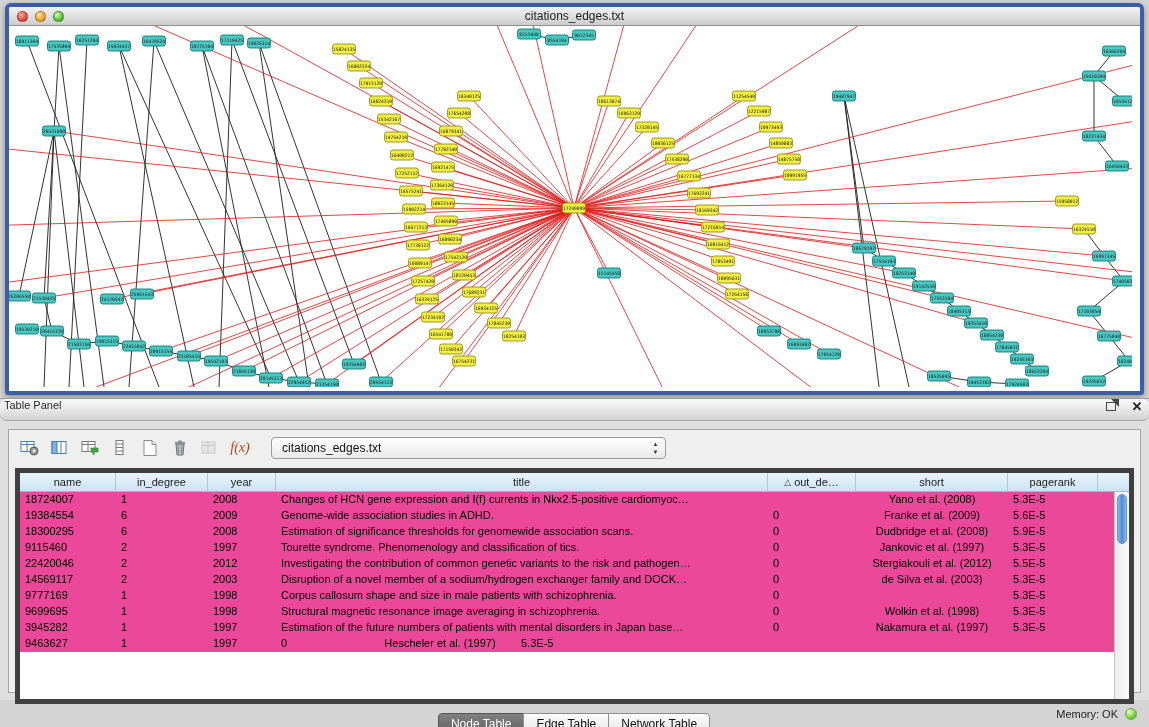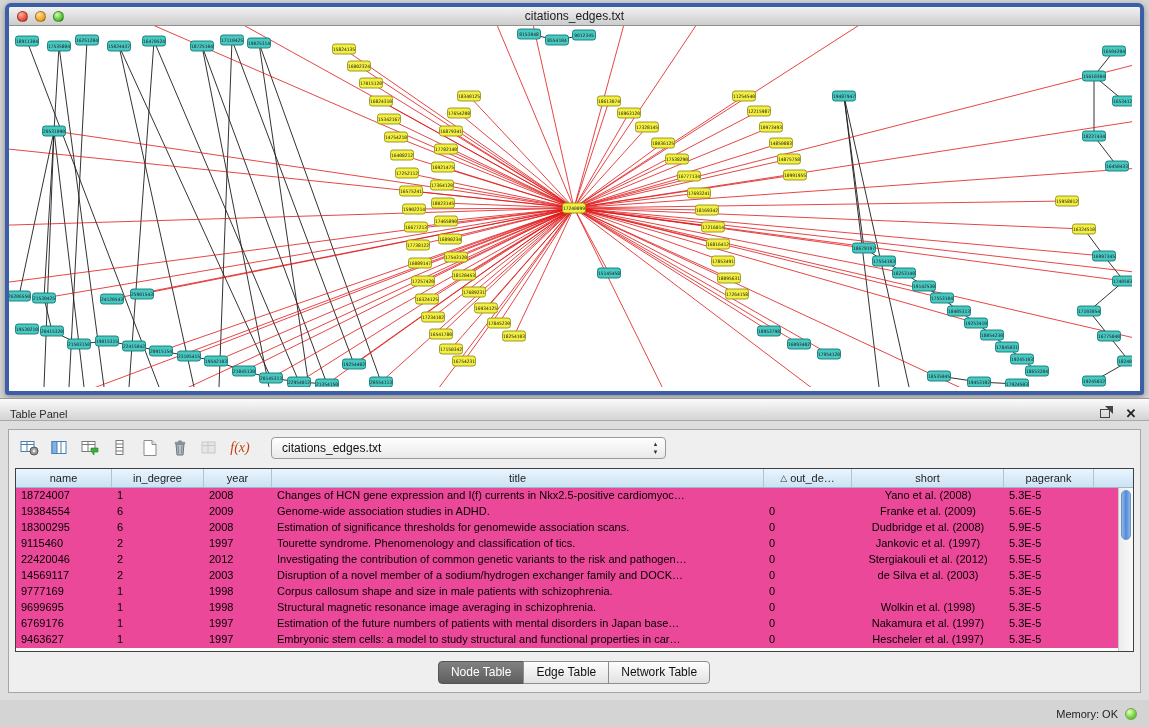--- a/index.html
+++ b/index.html
@@ -32,23 +32,24 @@
   .light.green  { background:radial-gradient(circle at 35% 30%, #d7f8b0, #57c636 60%, #3a8f1f); }
   .net-canvas { position:relative; width:100%; height:361px; background:#ffffff; }
   .net-canvas svg { display:block; }
 
   
   #table-panel {
     position:absolute; left:0; top:398px; width:1149px; height:302px;
     background:#dedede; border-top:1px solid #9a9a9a;
   }
   .panel-header {
-    height:22px; display:flex; align-items:flex-end; padding:0 10px;
+    height:22px; display:flex; align-items:flex-start; padding:0 4px;
     background:linear-gradient(#fbfbfb,#d3d3d3);
     border-bottom:1px solid #a8a8a8;
+    border-radius:7px;
   }
   .panel-title { font-size:11px; color:#2a2a2a; }
   .panel-header .spacer { flex:1; }
   .hdr-icon {
     width:16px; height:14px; margin-left:10px; cursor:default;
     display:flex; align-items:center; justify-content:center;
   }
   .float-glyph { width:10px; height:9px; border:1.5px solid #444; position:relative; }
   .float-glyph::after { content:""; position:absolute; right:-4px; top:-4px;
     border-left:4px solid transparent; border-bottom:4px solid transparent; border-top:4px solid #444; border-right:4px solid #444; }
@@ -70,22 +71,22 @@
     background:linear-gradient(#ffffff,#e9e9e9);
     font-size:12px; color:#111; line-height:20px; padding-left:10px;
   }
   .combo-arrows {
     position:absolute; right:4px; top:2px; width:11px; text-align:center;
     font-size:6px; line-height:8px; color:#333;
   }
 
   
   .grid {
-    position:relative; margin:2px 6px 0 6px; height:184px;
-    background:#fff; border:1px solid #404040; overflow:hidden;
+    position:relative; margin:2px 6px 0 6px; height:236px;
+    background:#fff; border:5px solid #404040; overflow:hidden;
   }
   .thead { display:flex; height:19px;
     background:linear-gradient(#eaf5fd,#cbe3f4);
     border-bottom:1px solid #9db9cd; }
   .th {
     border-right:1px solid #abc5d9; font-size:11px; color:#1d1d1d;
     display:flex; align-items:center; justify-content:center;
     white-space:nowrap; overflow:hidden;
   }
   .sort-tri { font-size:9px; margin-right:3px; color:#333; }
@@ -932,33 +933,32 @@
           <div class="tr">
             <div class="td" style="width: 96px;">9699695</div>
             <div class="td" style="width: 92px;">1</div>
             <div class="td" style="width: 68px;">1998</div>
             <div class="td" style="width: 492px;">Structural magnetic resonance image averaging in schizophrenia.</div>
             <div class="td" style="width: 88px;">0</div>
             <div class="td center" style="width: 152px;">Wolkin et al. (1998)</div>
             <div class="td" style="width: 90px;">5.3E-5</div>
           </div>
           <div class="tr">
-            <div class="td" style="width: 96px;">6769176</div>
+            <div class="td" style="width: 96px;">3945282</div>
             <div class="td" style="width: 92px;">1</div>
             <div class="td" style="width: 68px;">1997</div>
             <div class="td" style="width: 492px;">Estimation of the future numbers of patients with mental disorders in Japan base…</div>
             <div class="td" style="width: 88px;">0</div>
             <div class="td center" style="width: 152px;">Nakamura et al. (1997)</div>
             <div class="td" style="width: 90px;">5.3E-5</div>
           </div>
           <div class="tr">
             <div class="td" style="width: 96px;">9463627</div>
             <div class="td" style="width: 92px;">1</div>
             <div class="td" style="width: 68px;">1997</div>
-            <div class="td" style="width: 492px;">Embryonic stem cells: a model to study structural and functional properties in car…</div>
             <div class="td" style="width: 88px;">0</div>
             <div class="td center" style="width: 152px;">Hescheler et al. (1997)</div>
             <div class="td" style="width: 90px;">5.3E-5</div>
           </div>
         </div>
       <div class="vscroll">
         <div class="vthumb"></div>
       </div>
     </div>
 

